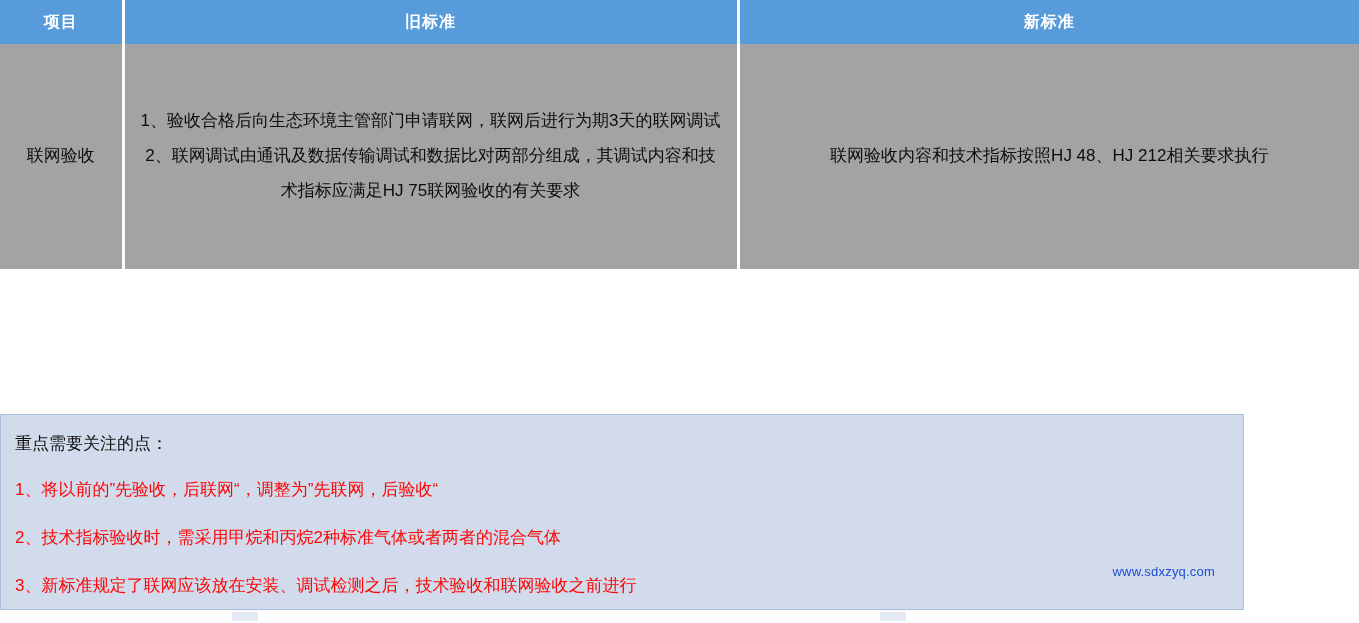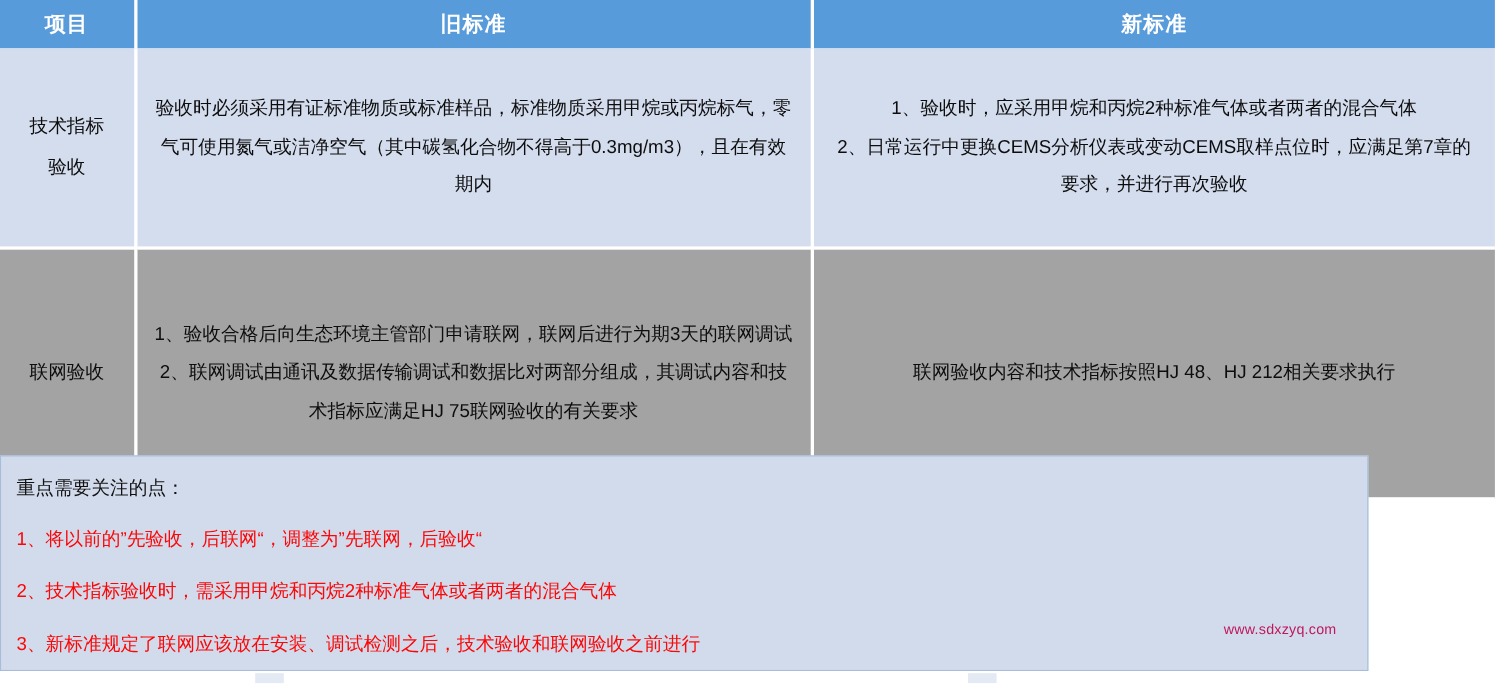--- a/index.html
+++ b/index.html
@@ -29,21 +29,21 @@
     table-layout: fixed;
   }
 
   table.cmp col.c1 { width: 123px; }
   table.cmp col.c2 { width: 615px; }
   table.cmp col.c3 { width: 621px; }
 
   table.cmp th {
     background: #579bdb;
     color: #ffffff;
-    font-size: 19px;
+    font-size: 16px;
     font-weight: bold;
     text-align: center;
     vertical-align: middle;
     height: 44px;
     padding: 0;
     border: none;
     border-right: 3px solid #ffffff;
     letter-spacing: 1px;
   }
   table.cmp th.last { border-right: none; }
@@ -112,21 +112,21 @@
     line-height: 1.3;
     white-space: nowrap;
   }
   .note-line:last-of-type { margin-bottom: 0; }
 
   .watermark {
     position: absolute;
     right: 28px;
     bottom: 30px;
     font-size: 13px;
-    color: #be185d;
+    color: #1d4ed8;
     letter-spacing: 0.2px;
   }
 
   .footer-strip {
     position: absolute;
     left: 0;
     top: 610px;
     width: 1359px;
     height: 13px;
     background: #ffffff;
@@ -152,33 +152,20 @@
     </colgroup>
     <thead>
       <tr>
         <th>项目</th>
         <th>旧标准</th>
         <th class="last">新标准</th>
       </tr>
     </thead>
     <tbody>
 
-      <tr class="row-a">
-        <td class="label-cell">
-          <div class="para">技术指标</div>
-          <div class="para">验收</div>
-        </td>
-        <td class="body-cell row1-c2">
-          <p class="para">验收时必须采用有证标准物质或标准样品，标准物质采用甲烷或丙烷标气，零气可使用氮气或洁净空气（其中碳氢化合物不得高于0.3mg/m3），且在有效期内</p>
-        </td>
-        <td class="body-cell last row1-c2">
-          <p class="numblock">1、验收时，应采用甲烷和丙烷2种标准气体或者两者的混合气体</p>
-          <p class="numblock">2、日常运行中更换CEMS分析仪表或变动CEMS取样点位时，应满足第7章的要求，并进行再次验收</p>
-        </td>
-      </tr>
 
       <tr class="row-b">
         <td class="label-cell">
           <div class="para">联网验收</div>
         </td>
         <td class="body-cell row2-c2">
           <p class="numblock">1、验收合格后向生态环境主管部门申请联网，联网后进行为期3天的联网调试</p>
           <p class="numblock">2、联网调试由通讯及数据传输调试和数据比对两部分组成，其调试内容和技术指标应满足HJ 75联网验收的有关要求</p>
         </td>
         <td class="body-cell last row2-c2">

